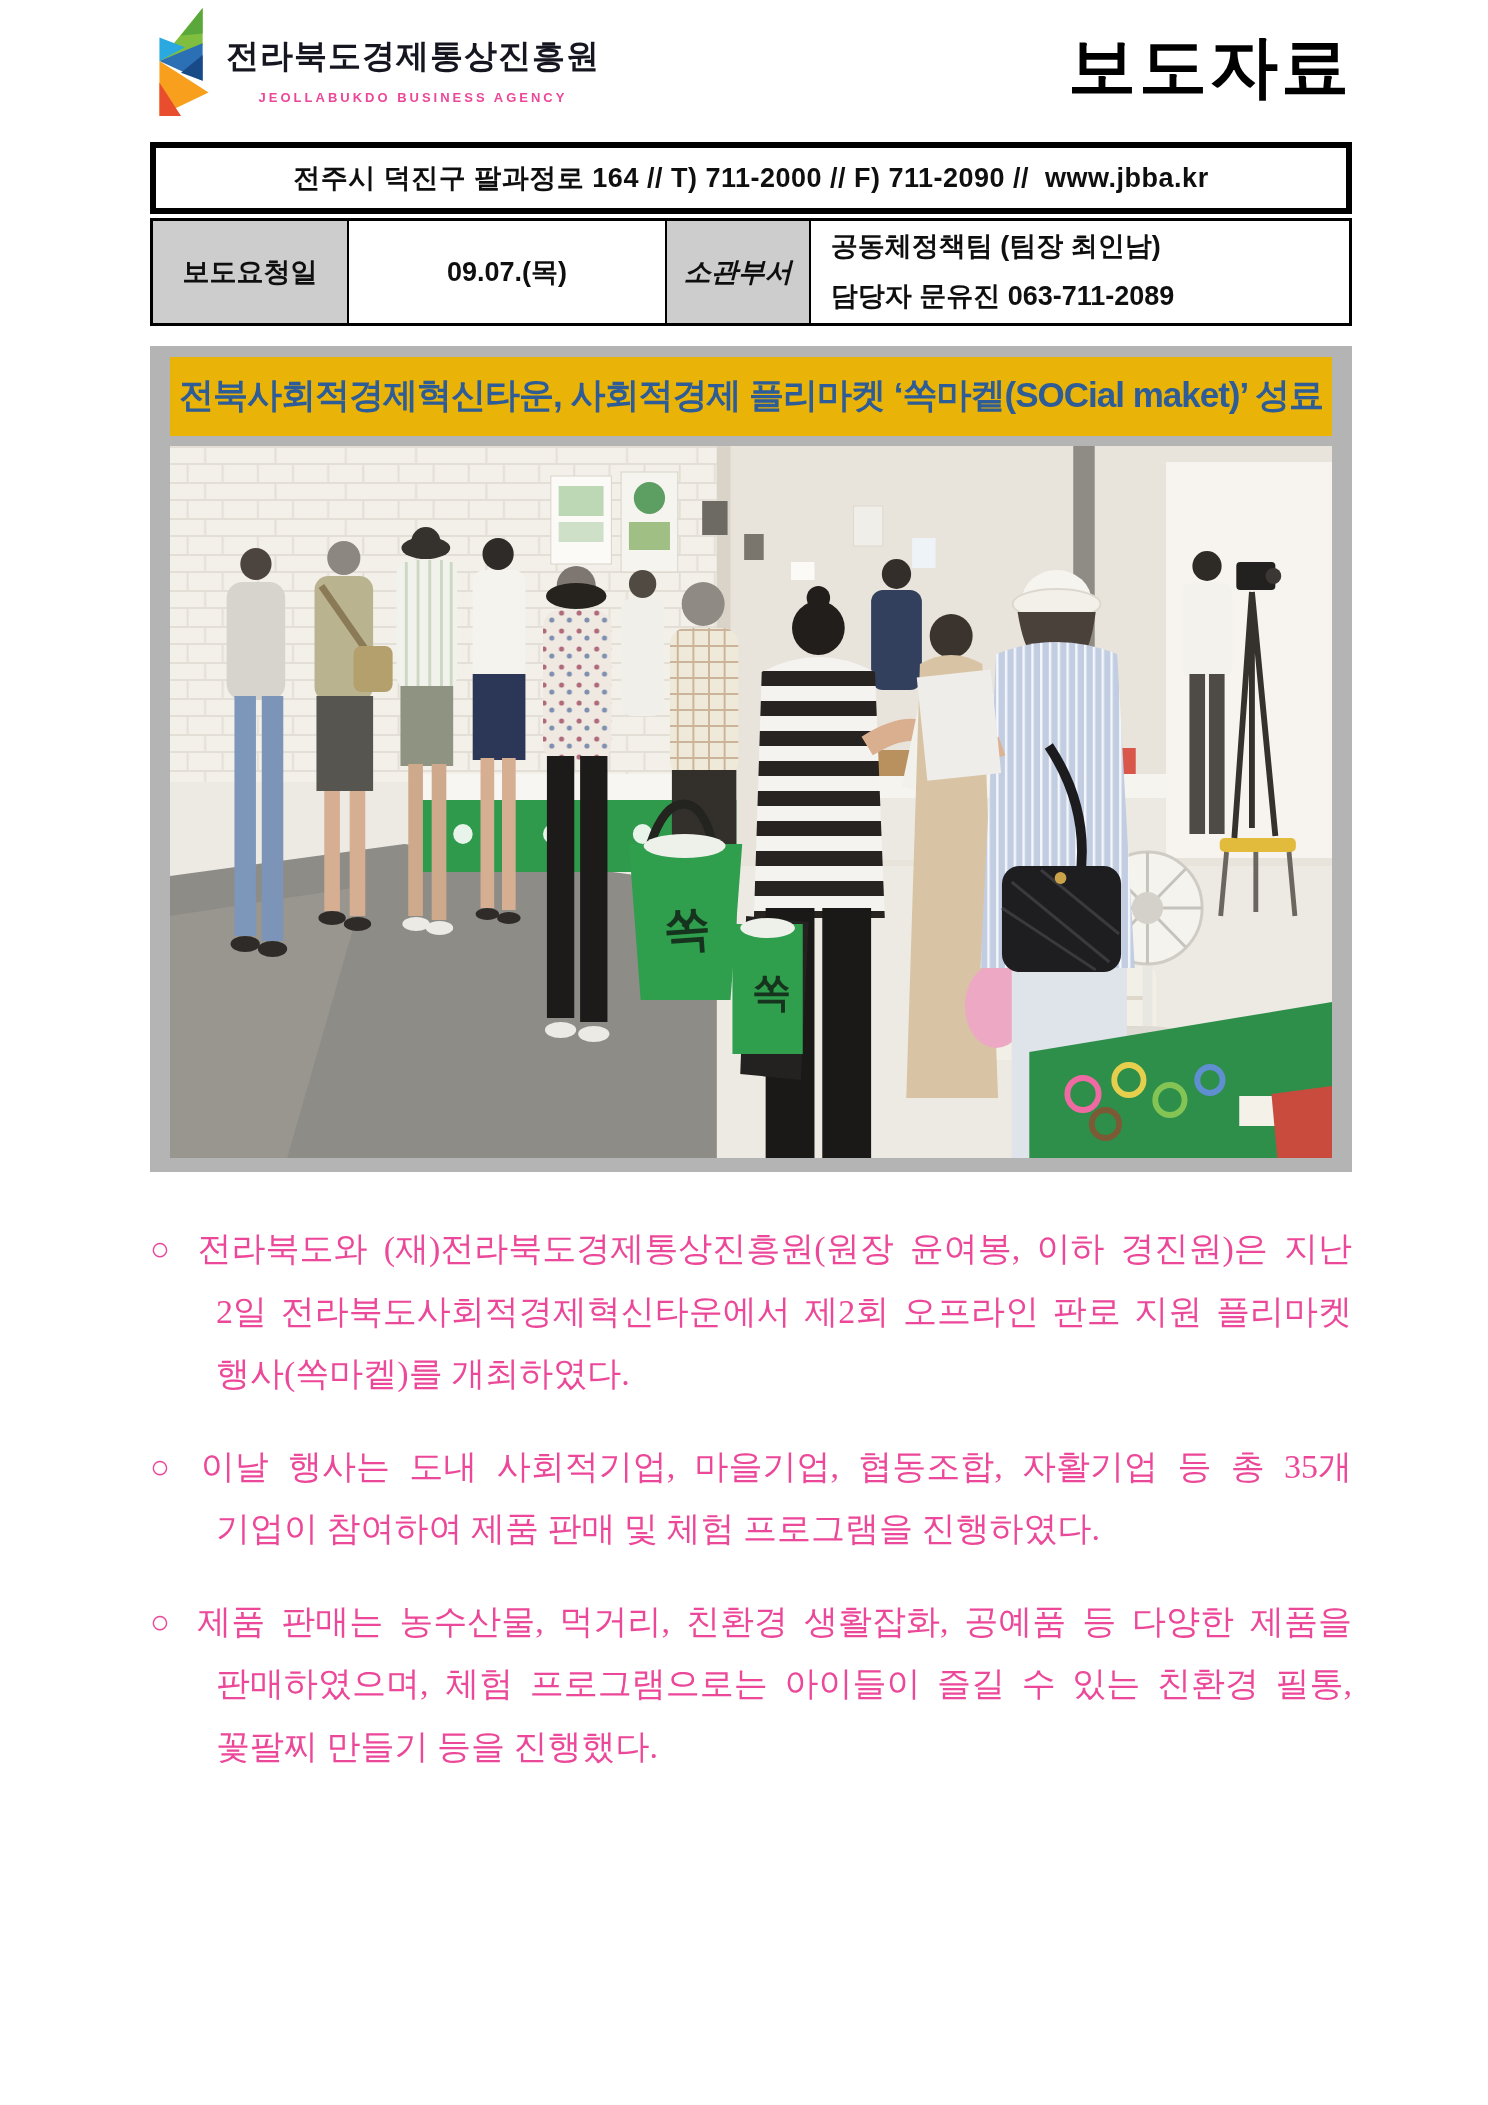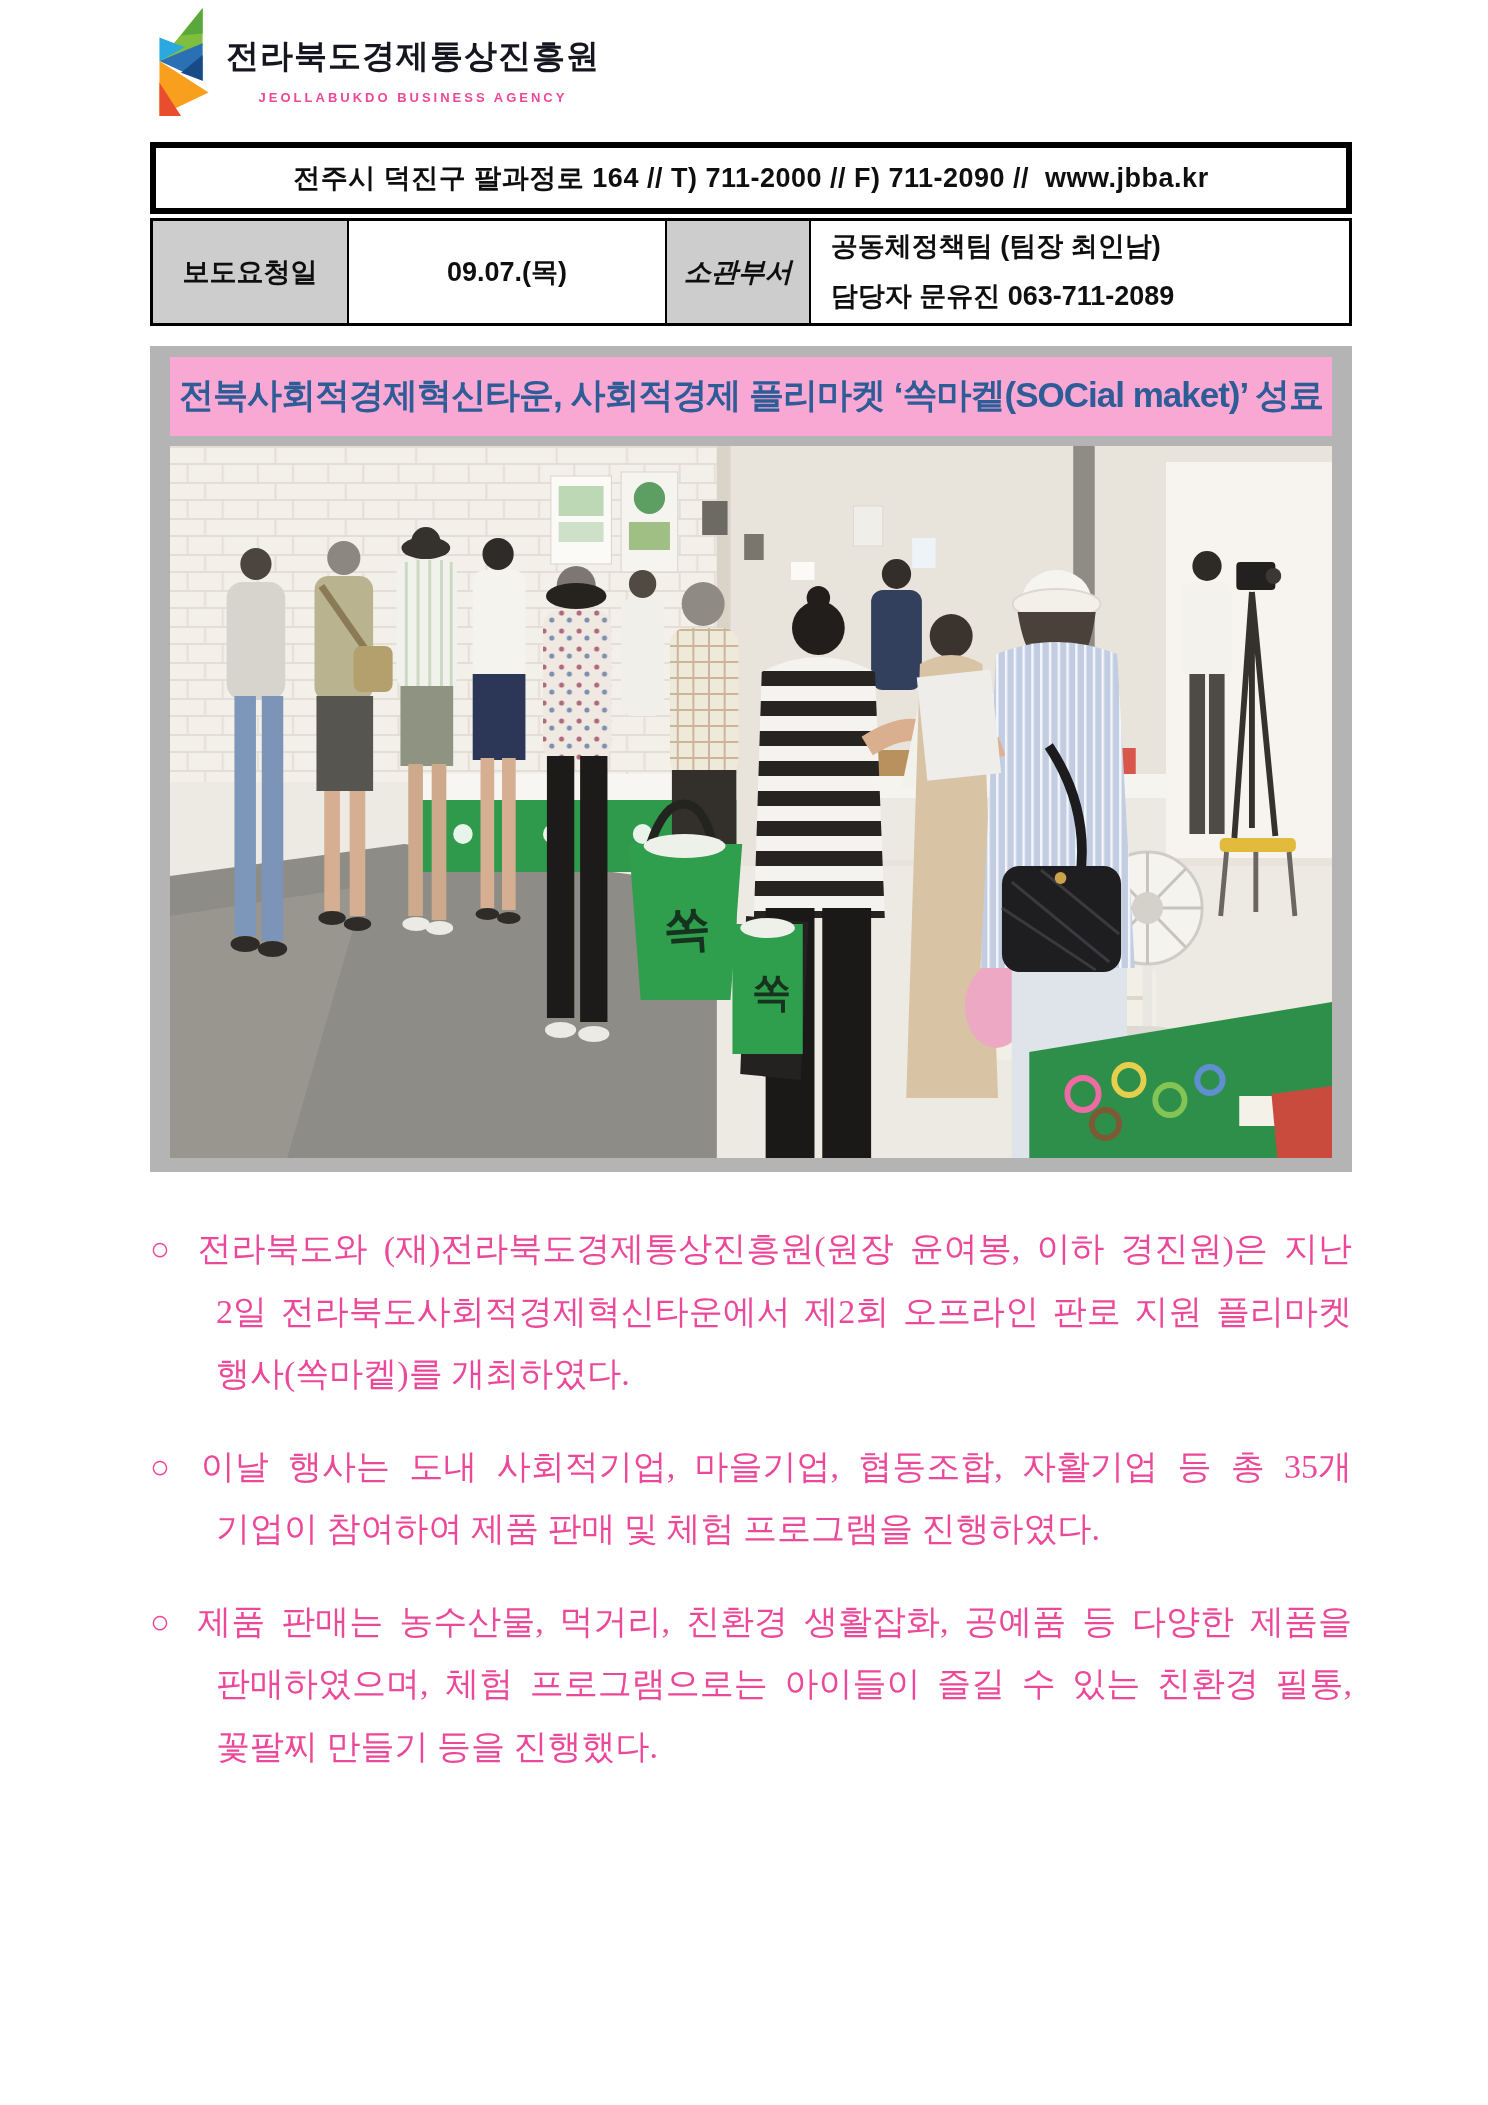--- a/index.html
+++ b/index.html
@@ -29,21 +29,21 @@
   
   table.info{width:100%;border-collapse:collapse;margin-top:4px;border:3px solid #000;table-layout:fixed;padding-left:38px;}
   table.info td{border:2px solid #000;font-size:27px;font-weight:700;height:100px;vertical-align:middle;}
   td.lab{background:#cdcdcd;text-align:center;}
   td.val{text-align:center;}
   td.dept{padding-left:20px;font-size:26px;line-height:1.85;}
   .w1{width:16.5%;}.w2{width:27%;}.w3{width:12%;font-style:italic;}.w4{width:44.5%;}
 
   
   .photo-frame{margin-top:20px;background:#b4b4b4;padding:11px 20px 14px 20px;}
-  .headline-box{background:#f9a8d4;text-align:center;padding:15px 4px 17px 4px;}
+  .headline-box{background:#eab308;text-align:center;padding:15px 4px 17px 4px;}
   .headline-text{font-size:35px;font-weight:800;color:#2d5c97;letter-spacing:-1px;white-space:nowrap;}
   .photo-wrap{margin-top:10px;line-height:0;}
   .photo-wrap svg{width:100%;height:712px;display:block;}
 
   
   .body-text{
     margin-top:46px;
     font-family:"Liberation Serif","DejaVu Serif",serif;
     font-size:34px;color:#ec4899;
   }
@@ -69,20 +69,21 @@
           <polygon points="30,70 52,52 52,78" fill="#174a86"></polygon>
           <polygon points="8,58 58,90 8,114" fill="#f8a01e"></polygon>
           <polygon points="8,80 30,114 8,114" fill="#e84e2e"></polygon>
         </svg>
       </div>
       <div class="logo-text">
         <div class="logo-ko">전라북도경제통상진흥원</div>
         <div class="logo-en">JEOLLABUKDO BUSINESS AGENCY</div>
       </div>
     </div>
+    <div class="doc-type">보도자료</div>
   </div>
 
   <div class="addr-bar">전주시 덕진구 팔과정로 164 // T) 711-2000 // F) 711-2090 //  www.jbba.kr</div>
 
   <table class="info">
     <tbody>
         <tr>
       <td class="lab w1">보도요청일</td>
       <td class="val w2">09.07.(목)</td>
       <td class="lab w3">소관부서</td>

